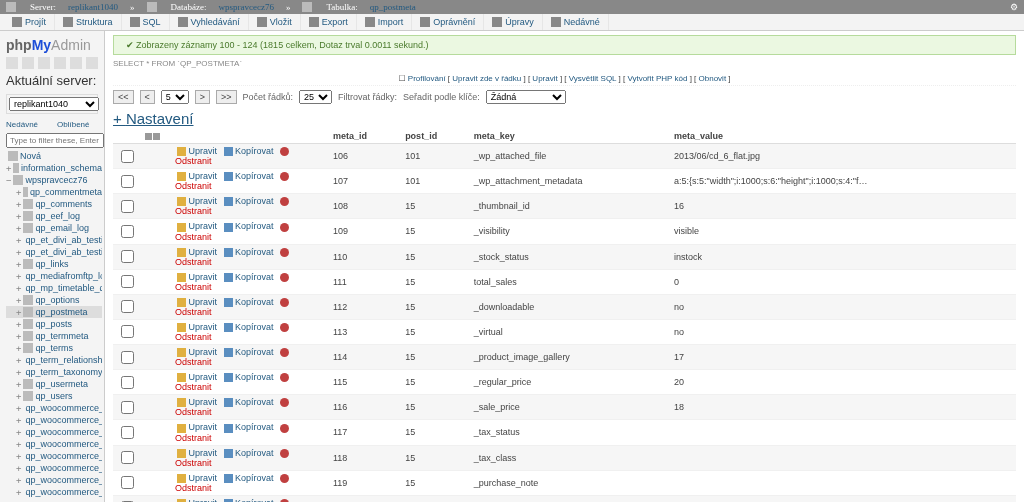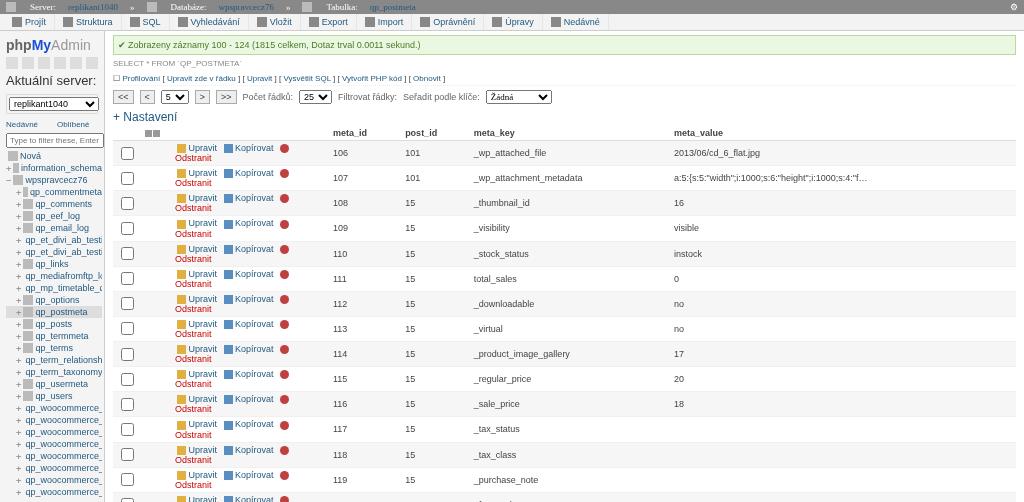--- a/index.html
+++ b/index.html
@@ -20,29 +20,29 @@
 .server-box{margin:4px;border:1px solid #ddd;padding:2px;}
 .server-select{width:90px;font-size:9px;}
 .small-tabs{display:flex;padding:2px 4px;font-size:8px;color:#235a81;gap:19px;}
 .filter-input{width:90px;margin:2px 4px;font-size:8px;}
 .tree{font-size:9px;color:#235a81;padding-left:4px;}
 .tree-node{padding:1px 0;white-space:nowrap;overflow:hidden;display:flex;align-items:center;gap:2px;}
 .tree-node .pm{color:#888;font-family:monospace;}
 .tree-node .ico{width:10px;height:10px;display:inline-block;background:#bbb;}
 .tree-node.selected{background:#ddd;}
 .content{flex:1;padding:4px 8px;}
-.success-box{background:#ebf8e1;border:1px solid #b6db9c;color:#4a7a2c;padding:4px 4px;margin-bottom:4px;}
+.success-box{background:#ebf8e1;border:1px solid #b6db9c;color:#4a7a2c;padding:4px 12px;margin-bottom:4px;}
 .sql-line{color:#888;font-size:8px;margin-bottom:4px; text-transform:uppercase;}
-.prof-line{text-align:left;font-size:8px;padding:2px 0;border-bottom:1px dotted #eee;}
+.prof-line{text-align:center;font-size:8px;padding:2px 0;border-bottom:1px dotted #eee;}
 .prof-line a{color:#235a81;}
 .nav-row{display:flex;align-items:center;gap:6px;margin:4px 0;font-size:9px;}
 .nav-row .btn{background:#eee;border:1px solid #aaa;padding:1px 4px;cursor:pointer;}
 .nav-row select,.nav-row input{font-size:9px;}
 .filter-label{color:#666;}
-.settings-link{color:#235a81;font-size:12px;padding:2px 0;}
+.settings-link{color:#235a81;font-size:15px;padding:2px 0;text-decoration:underline;}
 table.data{border-collapse:collapse;width:100%;font-size:9px;}
 table.data th{background:#fff;border-bottom:1px solid #ddd;text-align:left;padding:2px 4px;font-weight:bold;}
 table.data td{padding:2px 4px;border-bottom:1px solid #f0f0f0;}
 table.data tr:nth-child(odd){background:#f6f6f6;}
 .row-actions a{color:#235a81;padding:0 2px;}
 .row-actions .del{color:#c00;}
 .row-actions .ai{width:9px;height:9px;display:inline-block;vertical-align:middle;}
 .ai-edit{background:#e0b040;}
 .ai-copy{background:#5a8ec0;}
 .ai-del{background:#c04040;border-radius:50%;}
@@ -183,21 +183,21 @@
     <div class="nav-row">
       <span class="btn">&lt;&lt;</span>
       <span class="btn">&lt;</span>
       <select><option>5</option></select>
       <span class="btn">&gt;</span>
       <span class="btn">&gt;&gt;</span>
       <span class="filter-label">Počet řádků:</span>
       <select><option>25</option></select>
       <span class="filter-label">Filtrovat řádky:</span>
       <span class="filter-label">Seřadit podle klíče:</span>
-      <select style="width:66px;font-family:Liberation Serif, serif;"><option>Žádná</option></select>
+      <select style="width:80px;"><option>Žádná</option></select>
     </div>
 
     <div class="settings-link">+ <span>Nastavení</span></div>
 
     <table class="data">
       <thead>
         <tr>
           <th style="width:14px"></th>
           <th style="width:22px">
               <span class="sort-icons">

